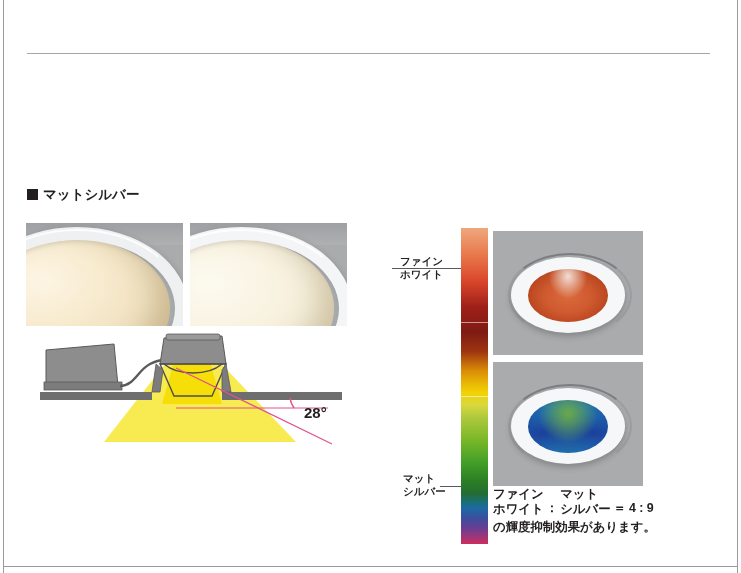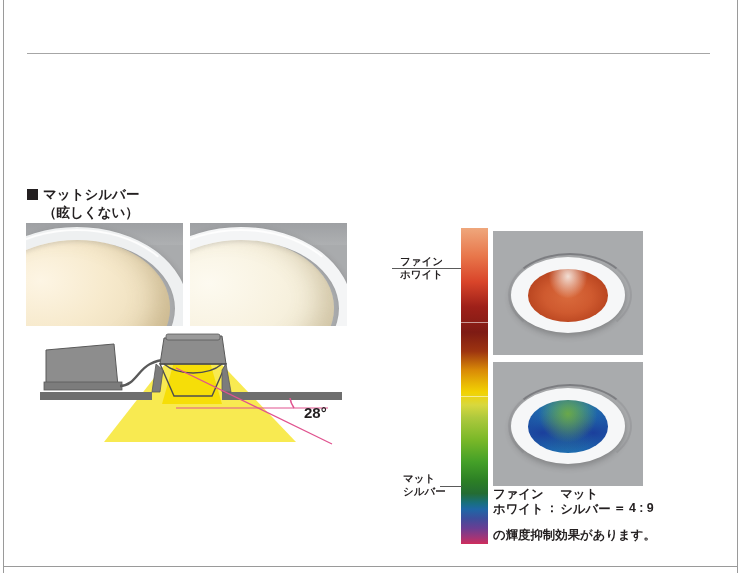--- a/index.html
+++ b/index.html
@@ -257,37 +257,36 @@
     white-space: nowrap;
     line-height: 15px;
   }
   .ratio-stack {
     display: inline-flex;
     flex-direction: column;
     line-height: 15px;
   }
   .ratio-colon { padding: 0 2px 1px 2px; }
   .ratio-eq { padding-left: 3px; padding-bottom: 1px; }
-  #ratio-line3 { display: block; margin-top: 10px; }
+  #ratio-line3 { display: block; margin-top: 2px; }
 </style>
 </head>
 <body>
 
 <div id="page">
 
   <div class="frame-left"></div>
   <div class="frame-right"></div>
   <div class="frame-bottom"></div>
 
   <div class="title-rule"></div>
 
 
   <div class="swatch-head" id="head-matte">
     <span class="sq"></span><span>マットシルバー</span>
-    <span class="sub">（眩しくない）</span>
   </div>
 
 
   <div class="photo" id="photo-matte">
     <div class="ceiling"></div>
     <div class="cone"></div>
     <div class="rim"></div>
     <div class="arc"></div>
   </div>
 

